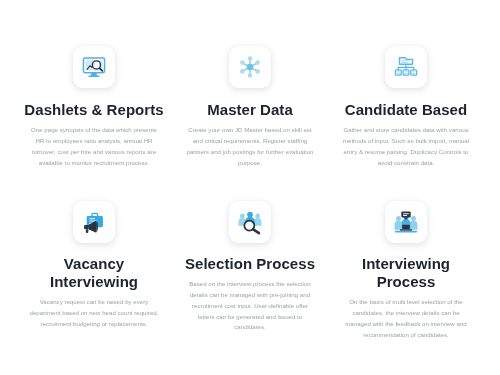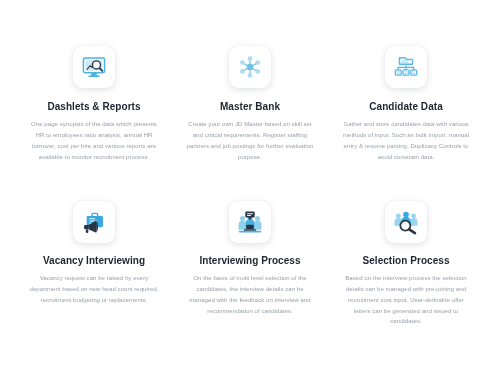--- a/index.html
+++ b/index.html
@@ -48,21 +48,21 @@
     justify-content: center;
     margin-bottom: 13px;
     flex: 0 0 auto;
   }
 
   .icon-tile svg {
     display: block;
   }
 
   .feature-title {
-    font-size: 10px;
+    font-size: 15px;
     font-weight: bold;
     color: #1d2430;
     letter-spacing: 0.05px;
     line-height: 1.2;
     margin: 0 0 6px 0;
     text-align: center;
   }
 
   .feature-desc {
     font-size: 6.1px;
@@ -112,21 +112,21 @@
         </g>
         <circle cx="16" cy="16" r="4.1" fill="#6ec1e4"></circle>
         <circle cx="16" cy="5.6" r="2.9" fill="#aedcf0"></circle>
         <circle cx="16" cy="26.4" r="2.9" fill="#aedcf0"></circle>
         <circle cx="6.6" cy="10.6" r="2.9" fill="#aedcf0"></circle>
         <circle cx="25.4" cy="10.6" r="2.9" fill="#aedcf0"></circle>
         <circle cx="6.6" cy="21.4" r="2.9" fill="#aedcf0"></circle>
         <circle cx="25.4" cy="21.4" r="2.9" fill="#aedcf0"></circle>
       </svg>
     </div>
-    <h3 class="feature-title">Master Bank</h3>
+    <h3 class="feature-title">Master Data</h3>
     <p class="feature-desc">Create your own JD Master based on skill set and critical requirements. Register staffing partners and job postings for further evaluation purpose.</p>
   </div>
 
   <div class="feature-card row-1">
     <div class="icon-tile">
       <svg width="26" height="26" viewBox="0 0 32 32" aria-hidden="true">
         <path d="M8 4.5 H15 L16.6 6.6 H24 V12.6 H8 Z" fill="none" stroke="#5cb9e3" stroke-width="1.8" stroke-linejoin="round"></path>
         <line x1="10.6" y1="8.4" x2="20.5" y2="8.4" stroke="#a8d8ee" stroke-width="1.3"></line>
         <line x1="10.6" y1="10.6" x2="18" y2="10.6" stroke="#a8d8ee" stroke-width="1.3"></line>
         <g stroke="#5cb9e3" stroke-width="1.5" stroke-linecap="round">
@@ -144,21 +144,21 @@
         <g fill="#a8d8ee">
           <rect x="4.4" y="21.4" width="4.2" height="1.2"></rect>
           <rect x="4.4" y="23.6" width="4.2" height="1.2"></rect>
           <rect x="13.9" y="21.4" width="4.2" height="1.2"></rect>
           <rect x="13.9" y="23.6" width="4.2" height="1.2"></rect>
           <rect x="23.4" y="21.4" width="4.2" height="1.2"></rect>
           <rect x="23.4" y="23.6" width="4.2" height="1.2"></rect>
         </g>
       </svg>
     </div>
-    <h3 class="feature-title">Candidate Data</h3>
+    <h3 class="feature-title">Candidate Based</h3>
     <p class="feature-desc">Gather and store candidates data with various methods of input. Such as bulk import, manual entry &amp; resume parsing. Duplicacy Controls to avoid constrain data.</p>
   </div>
 
   <div class="feature-card row-2">
     <div class="icon-tile">
       <svg width="26" height="26" viewBox="0 0 32 32" aria-hidden="true">
         <rect x="7" y="8.5" width="20" height="14" rx="1.8" fill="#36a9e1"></rect>
         <path d="M13.5 8.5 V7 a1.6 1.6 0 0 1 1.6 -1.6 h3.8 A1.6 1.6 0 0 1 20.5 7 V8.5" fill="none" stroke="#36a9e1" stroke-width="1.7"></path>
         <g fill="#ffffff" fill-opacity="0.9">
           <rect x="10" y="11.4" width="7.5" height="1.3" rx="0.6"></rect>
@@ -166,20 +166,37 @@
           <rect x="10" y="17" width="6" height="1.3" rx="0.6"></rect>
         </g>
         <path d="M18.8 14.2 L9.6 19.4 L9.6 25.2 L18.8 29.2 Z" fill="#2b3445"></path>
         <path d="M18.8 14.8 C21.6 16.2 21.6 27.4 18.8 28.6 Z" fill="#2b3445"></path>
         <path d="M5.2 19.8 L9.6 19.8 L9.6 25.0 L5.2 25.0 a1.4 1.4 0 0 1 -1.4 -1.4 v-2.4 a1.4 1.4 0 0 1 1.4 -1.4 Z" fill="#2b3445"></path>
         <rect x="6.0" y="25.0" width="3.0" height="4.6" rx="1.2" fill="#2b3445"></rect>
       </svg>
     </div>
     <h3 class="feature-title">Vacancy Interviewing</h3>
     <p class="feature-desc">Vacancy request can be raised by every department based on new head count required, recruitment budgeting or replacements.</p>
+  </div>
+
+  <div class="feature-card row-2">
+    <div class="icon-tile">
+      <svg width="26" height="26" viewBox="0 0 32 32" aria-hidden="true">
+        <circle cx="6.6" cy="8.6" r="3.0" fill="#9ad5ef"></circle>
+        <path d="M1.8 20.6 v-4.6 a4.8 4.8 0 0 1 4.8 -4.8 a4.8 4.8 0 0 1 4.8 4.8 v4.6 Z" fill="#9ad5ef"></path>
+        <circle cx="25.4" cy="8.6" r="3.0" fill="#9ad5ef"></circle>
+        <path d="M20.6 20.6 v-4.6 a4.8 4.8 0 0 1 4.8 -4.8 a4.8 4.8 0 0 1 4.8 4.8 v4.6 Z" fill="#9ad5ef"></path>
+        <circle cx="16" cy="6.8" r="3.5" fill="#39abdf"></circle>
+        <path d="M10.2 20.6 v-5.4 a5.8 5.8 0 0 1 5.8 -5.8 a5.8 5.8 0 0 1 5.8 5.8 v5.4 Z" fill="#39abdf"></path>
+        <circle cx="15.2" cy="20.4" r="6.2" fill="#ffffff" fill-opacity="0.92" stroke="#2b3445" stroke-width="2.2"></circle>
+        <line x1="19.9" y1="25.1" x2="27.0" y2="29.6" stroke="#2b3445" stroke-width="3.2" stroke-linecap="round"></line>
+      </svg>
+    </div>
+    <h3 class="feature-title">Selection Process</h3>
+    <p class="feature-desc">Based on the interview process the selection details can be managed with pre-joining and recruitment cost input. User-definable offer letters can be generated and issued to candidates.</p>
   </div>
 
   <div class="feature-card row-2">
     <div class="icon-tile">
       <svg width="26" height="26" viewBox="0 0 32 32" aria-hidden="true">
         <circle cx="6.8" cy="11.6" r="3.1" fill="#8fd0ec"></circle>
         <path d="M1.9 25.5 v-6.2 a4.9 4.9 0 0 1 4.9 -4.9 a4.9 4.9 0 0 1 4.9 4.9 v6.2 Z" fill="#8fd0ec"></path>
         <circle cx="25.2" cy="11.6" r="3.1" fill="#8fd0ec"></circle>
         <path d="M20.3 25.5 v-6.2 a4.9 4.9 0 0 1 4.9 -4.9 a4.9 4.9 0 0 1 4.9 4.9 v6.2 Z" fill="#8fd0ec"></path>
         <circle cx="16" cy="9.4" r="3.3" fill="#45b2e0"></circle>
@@ -192,30 +209,13 @@
         </g>
         <rect x="11.4" y="19.4" width="9.2" height="5.6" rx="0.7" fill="#2b3445"></rect>
         <rect x="8.4" y="25.0" width="15.2" height="1.9" rx="0.9" fill="#2b3445"></rect>
         <rect x="2.4" y="26.9" width="27.2" height="1.9" rx="0.9" fill="#45b2e0"></rect>
       </svg>
     </div>
     <h3 class="feature-title">Interviewing Process</h3>
     <p class="feature-desc">On the basis of multi level selection of the candidates, the interview details can be managed with the feedback on interview and recommendation of candidates.</p>
   </div>
 
-  <div class="feature-card row-2">
-    <div class="icon-tile">
-      <svg width="26" height="26" viewBox="0 0 32 32" aria-hidden="true">
-        <circle cx="6.6" cy="8.6" r="3.0" fill="#9ad5ef"></circle>
-        <path d="M1.8 20.6 v-4.6 a4.8 4.8 0 0 1 4.8 -4.8 a4.8 4.8 0 0 1 4.8 4.8 v4.6 Z" fill="#9ad5ef"></path>
-        <circle cx="25.4" cy="8.6" r="3.0" fill="#9ad5ef"></circle>
-        <path d="M20.6 20.6 v-4.6 a4.8 4.8 0 0 1 4.8 -4.8 a4.8 4.8 0 0 1 4.8 4.8 v4.6 Z" fill="#9ad5ef"></path>
-        <circle cx="16" cy="6.8" r="3.5" fill="#39abdf"></circle>
-        <path d="M10.2 20.6 v-5.4 a5.8 5.8 0 0 1 5.8 -5.8 a5.8 5.8 0 0 1 5.8 5.8 v5.4 Z" fill="#39abdf"></path>
-        <circle cx="15.2" cy="20.4" r="6.2" fill="#ffffff" fill-opacity="0.92" stroke="#2b3445" stroke-width="2.2"></circle>
-        <line x1="19.9" y1="25.1" x2="27.0" y2="29.6" stroke="#2b3445" stroke-width="3.2" stroke-linecap="round"></line>
-      </svg>
-    </div>
-    <h3 class="feature-title">Selection Process</h3>
-    <p class="feature-desc">Based on the interview process the selection details can be managed with pre-joining and recruitment cost input. User-definable offer letters can be generated and issued to candidates.</p>
-  </div>
-
 </div>
 
 </body></html>

